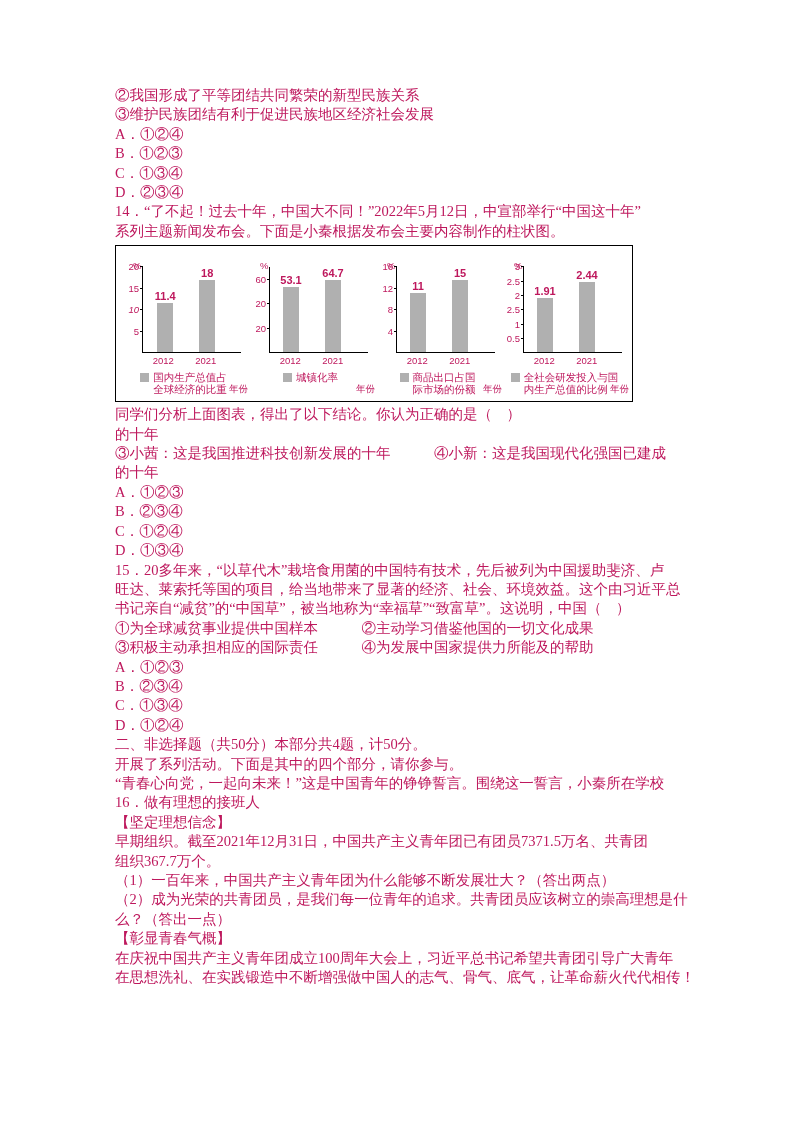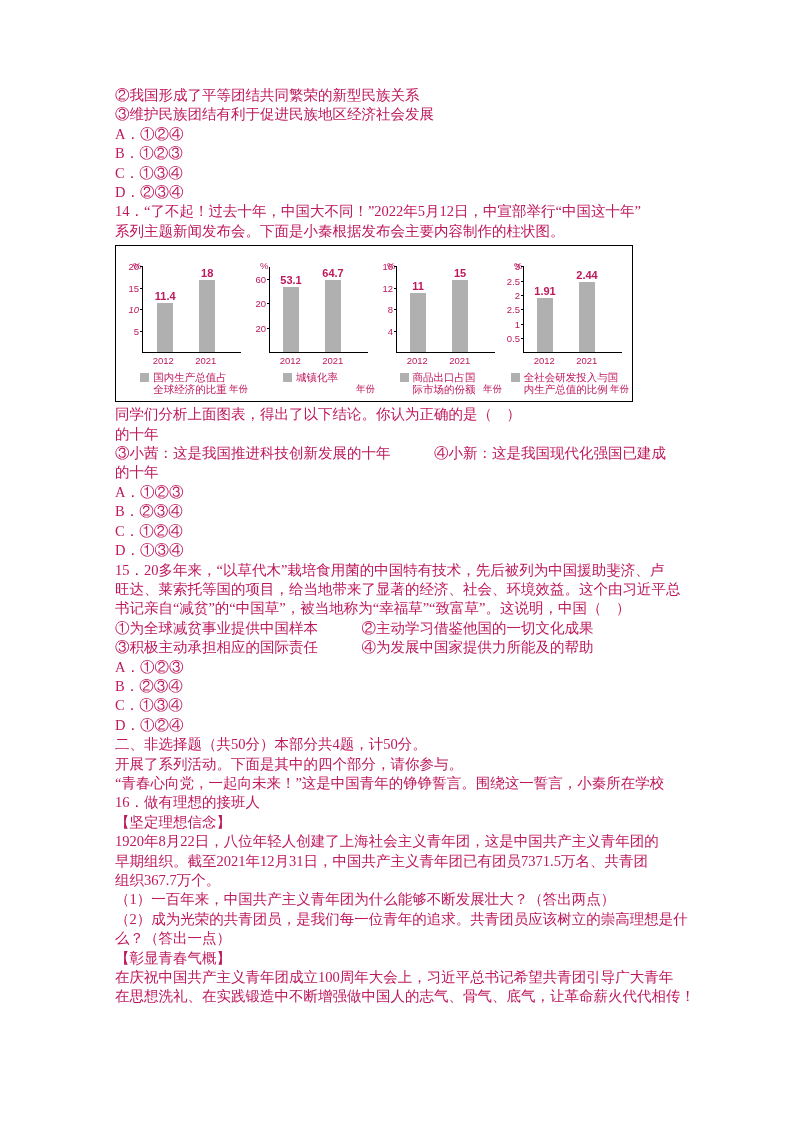--- a/index.html
+++ b/index.html
@@ -224,21 +224,20 @@
       <div class="line">③积极主动承担相应的国际责任　　　④为发展中国家提供力所能及的帮助</div>
       <div class="line">A．①②③</div>
       <div class="line">B．②③④</div>
       <div class="line">C．①③④</div>
       <div class="line">D．①②④</div>
       <div class="line">二、非选择题（共50分）本部分共4题，计50分。</div>
       <div class="line">开展了系列活动。下面是其中的四个部分，请你参与。</div>
       <div class="line">“青春心向党，一起向未来！”这是中国青年的铮铮誓言。围绕这一誓言，小秦所在学校</div>
       <div class="line">16．做有理想的接班人</div>
       <div class="line">【坚定理想信念】</div>
-      <div class="line">1920年8月22日，八位年轻人创建了上海社会主义青年团，这是中国共产主义青年团的</div>
       <div class="line">早期组织。截至2021年12月31日，中国共产主义青年团已有团员7371.5万名、共青团</div>
       <div class="line">组织367.7万个。</div>
       <div class="line">（1）一百年来，中国共产主义青年团为什么能够不断发展壮大？（答出两点）</div>
       <div class="line">（2）成为光荣的共青团员，是我们每一位青年的追求。共青团员应该树立的崇高理想是什</div>
       <div class="line">么？（答出一点）</div>
       <div class="line">【彰显青春气概】</div>
       <div class="line">在庆祝中国共产主义青年团成立100周年大会上，习近平总书记希望共青团引导广大青年</div>
       <div class="line">在思想洗礼、在实践锻造中不断增强做中国人的志气、骨气、底气，让革命薪火代代相传！</div>
     </div>
 </div>

